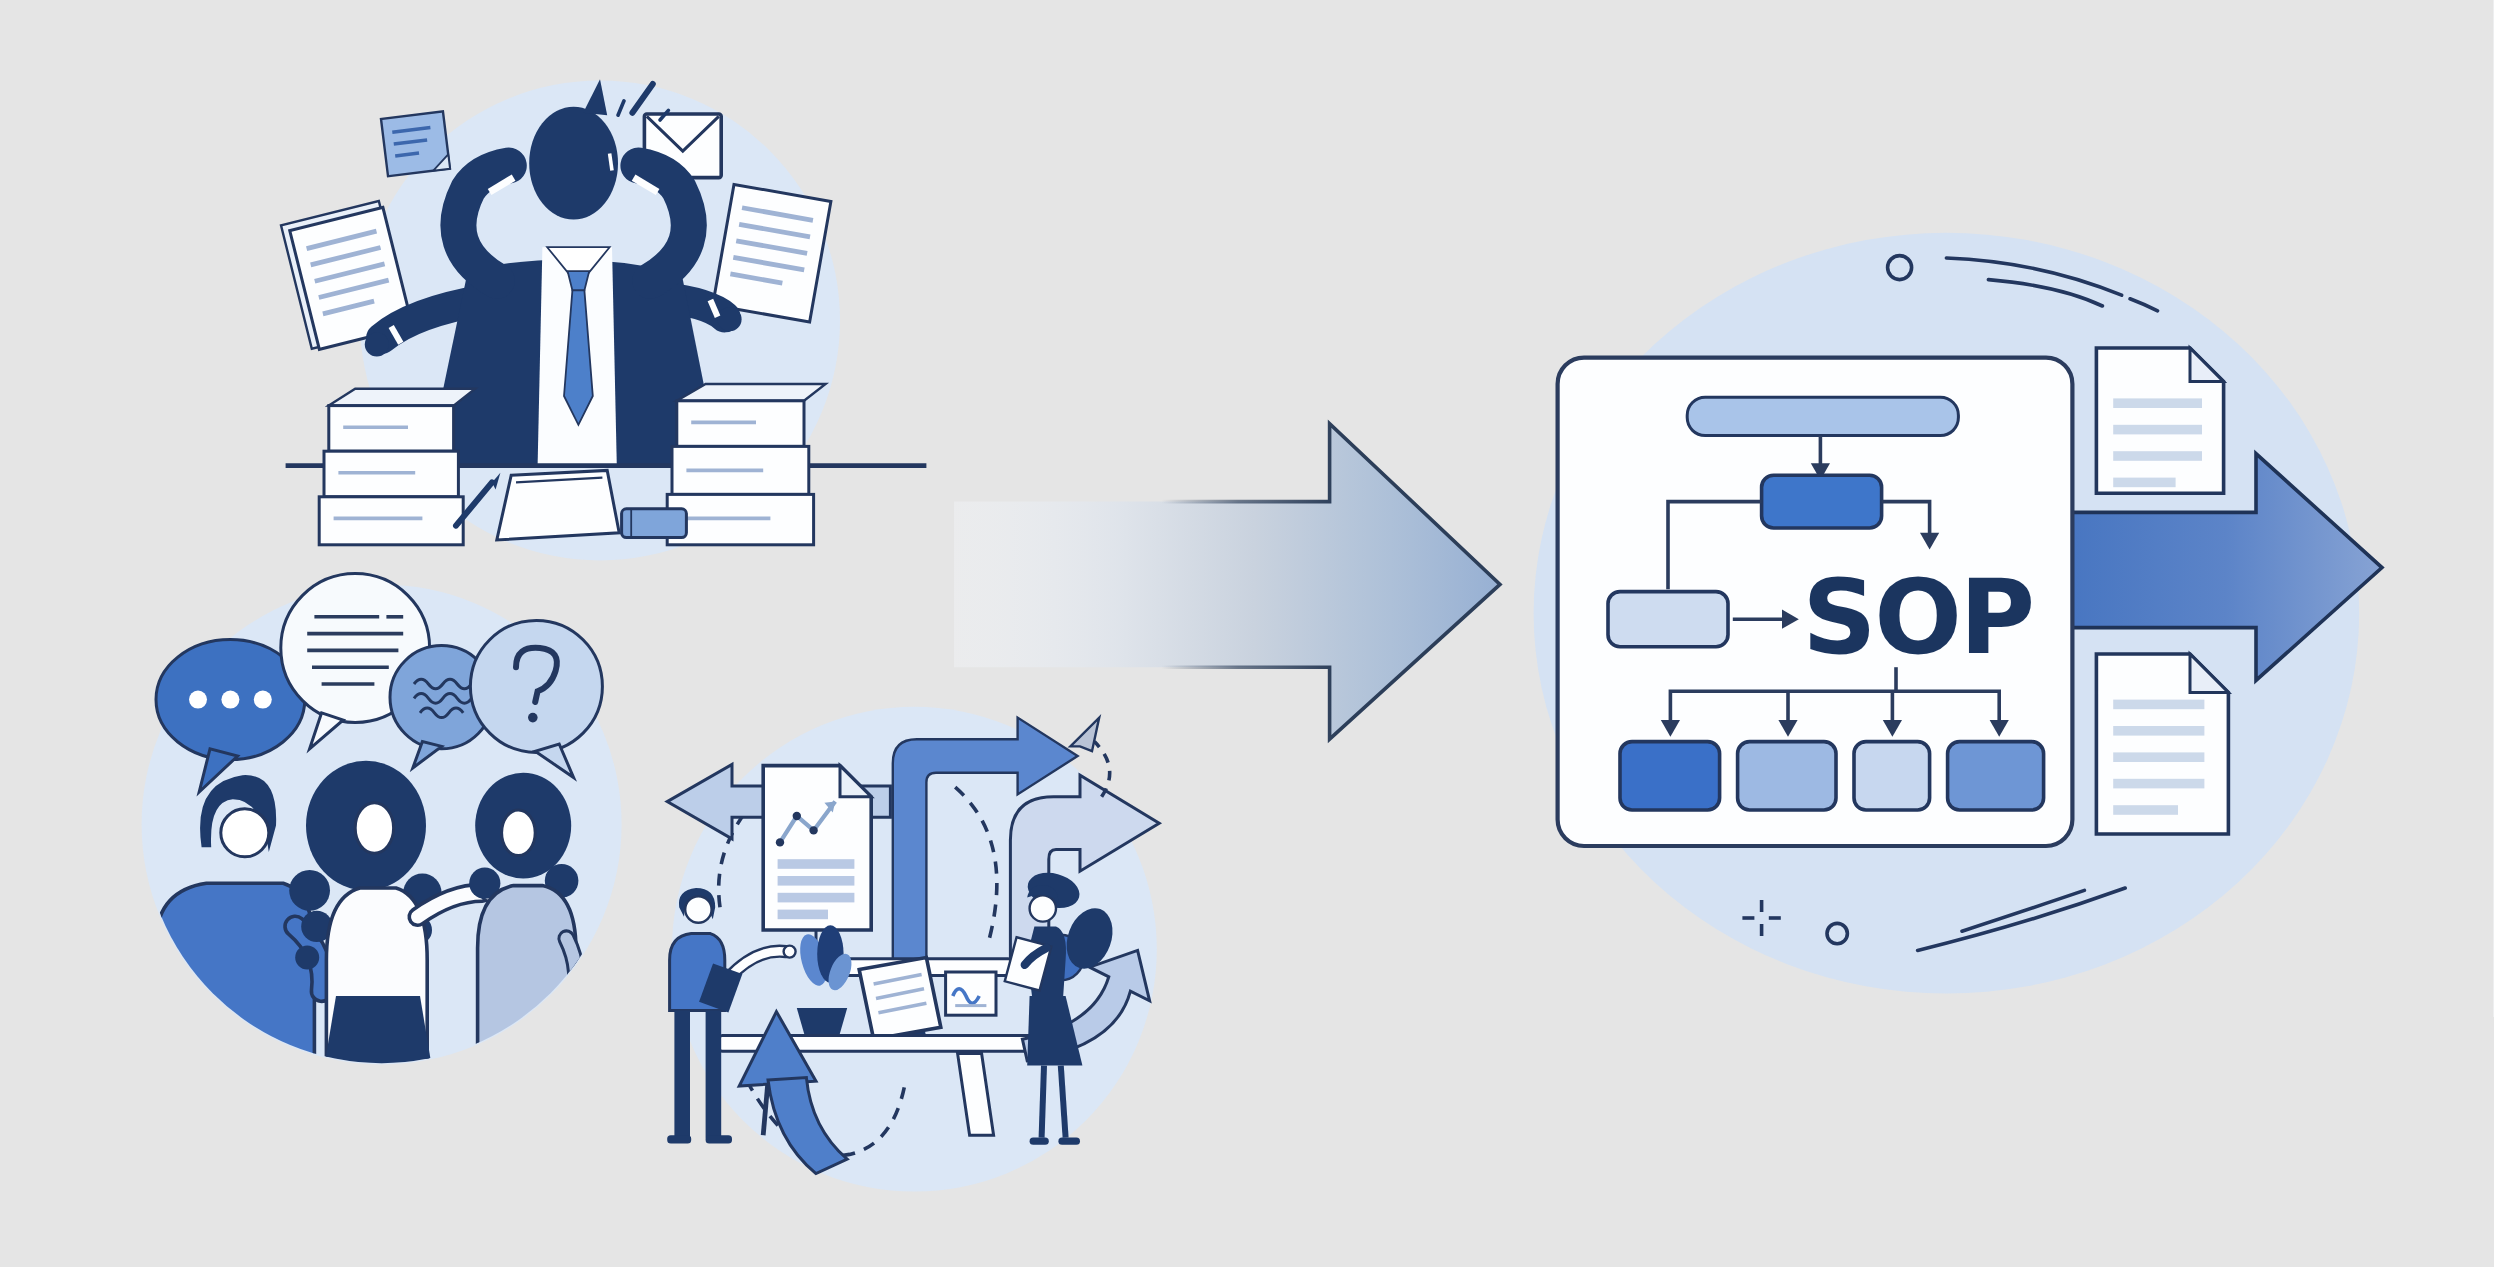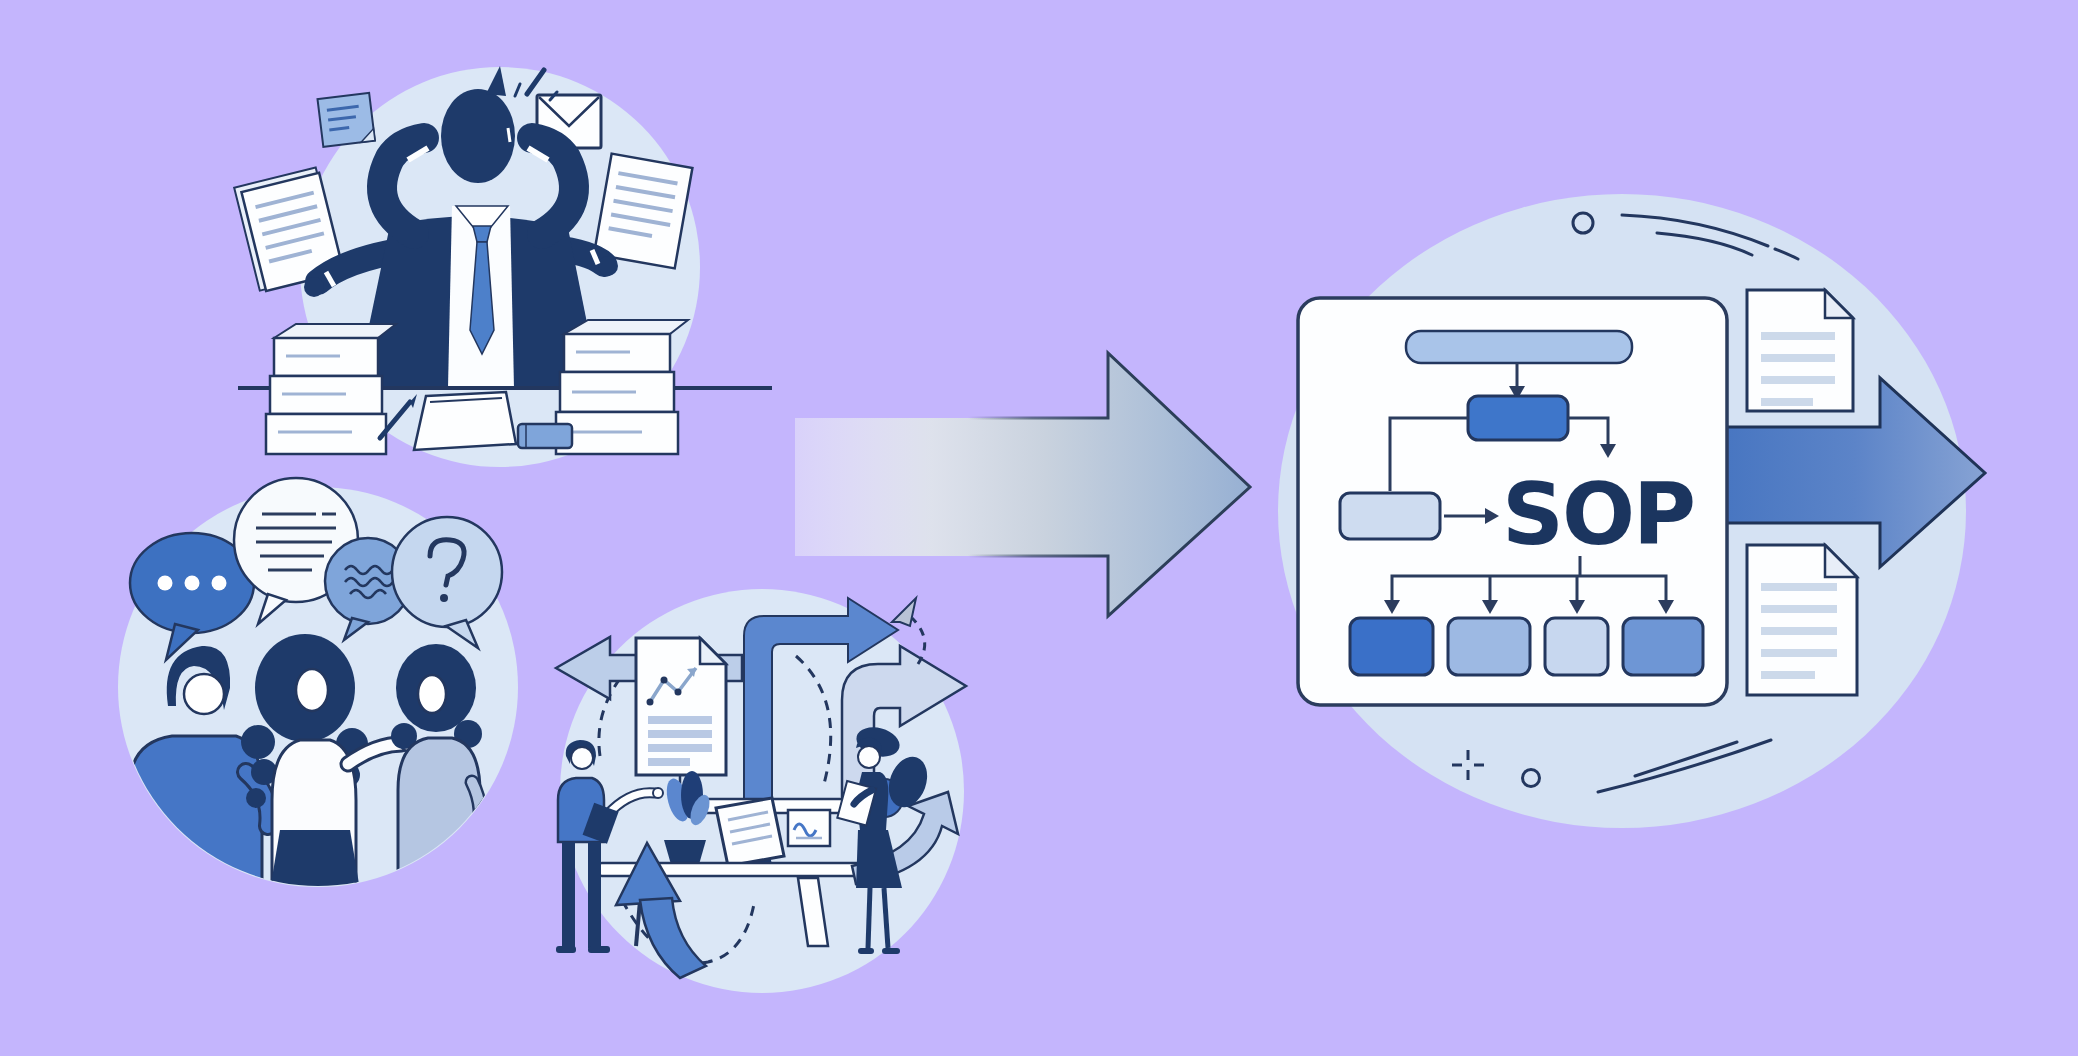--- a/index.html
+++ b/index.html
@@ -1,16 +1,16 @@
 <!DOCTYPE html>
 <html><head>
 <meta charset="utf-8">
 <style>
   html,body{margin:0;padding:0;background:#f6f7f9;}
-  .stage{position:relative;width:2078px;height:1056px;background:#c4b5fd;overflow:hidden;
+  .stage{position:relative;width:2078px;height:1056px;background:#e5e5e5;overflow:hidden;
          font-family:"DejaVu Sans","Liberation Sans",sans-serif;}
   .stage svg{display:block;width:2078px;height:1056px;}
   .sop-text{font-family:"DejaVu Sans","Liberation Sans",sans-serif;font-weight:700;letter-spacing:-2px;}
 </style>
 </head>
 <body>
 
 <div class="stage">
 <svg viewBox="0 0 2078 1056" xmlns="http://www.w3.org/2000/svg">
   <defs>

